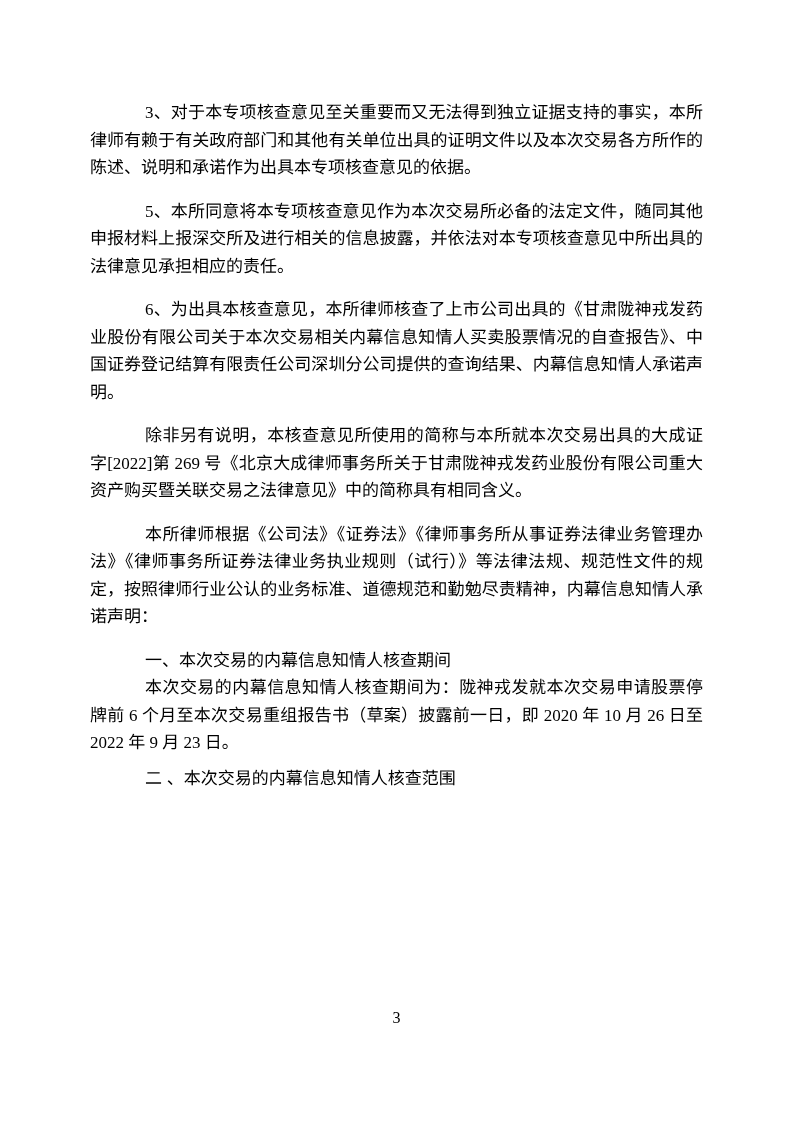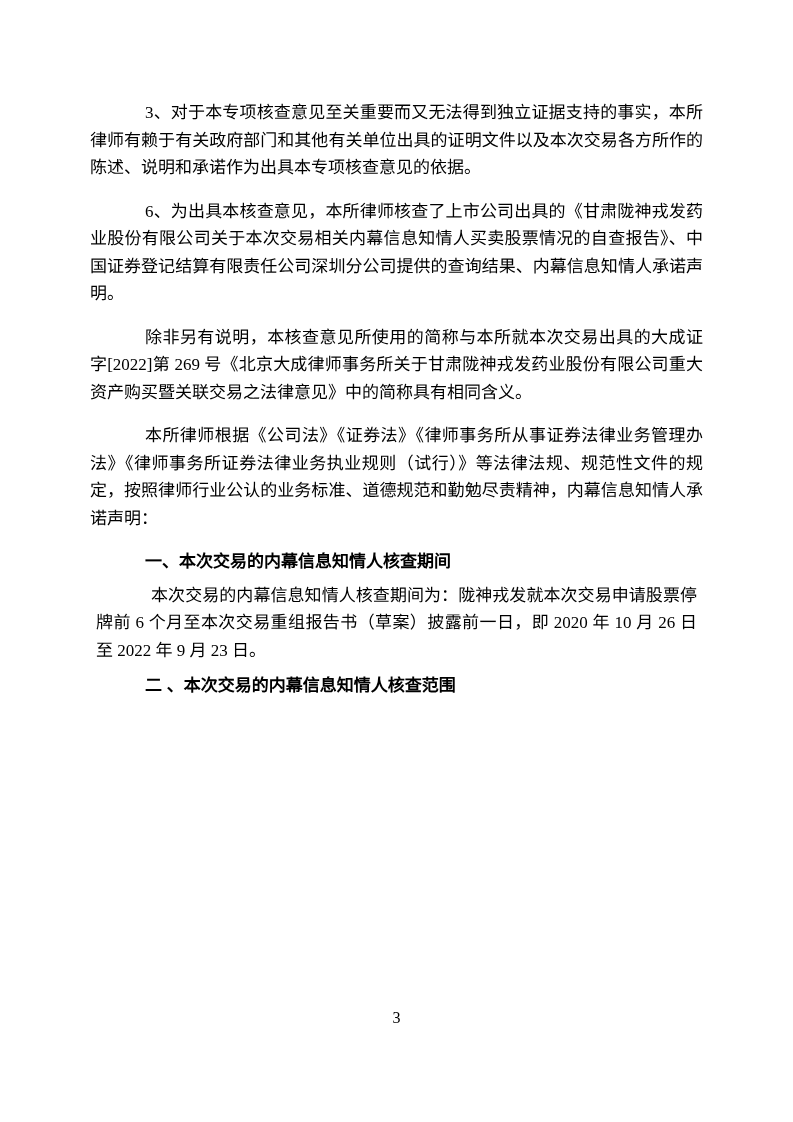--- a/index.html
+++ b/index.html
@@ -24,25 +24,25 @@
   }
   .para {
     font-size: 17px;
     line-height: 27.5px;
     text-align: justify;
     text-justify: inter-ideograph;
     text-indent: 55px;
     margin: 0 0 16px 0;
   }
   .para.tight {
-    margin: 6px;
+    margin: 0;
   }
   .heading {
     font-family: "Liberation Sans", "DejaVu Sans", sans-serif;
-    font-weight: bold;
+    font-weight: normal;
     font-size: 17px;
     line-height: 27.5px;
     text-indent: 55px;
     margin: 0;
   }
   .heading.h2gap {
     margin-top: 8px;
   }
   .footer {
     position: absolute;
@@ -54,20 +54,21 @@
     line-height: 20px;
     font-family: "Liberation Serif", "DejaVu Serif", serif;
   }
 </style>
 </head>
 <body>
 
 <div class="page">
   <div class="content">
     <p class="para">3、对于本专项核查意见至关重要而又无法得到独立证据支持的事实，本所律师有赖于有关政府部门和其他有关单位出具的证明文件以及本次交易各方所作的陈述、说明和承诺作为出具本专项核查意见的依据。</p>
+    <p class="para">5、本所同意将本专项核查意见作为本次交易所必备的法定文件，随同其他申报材料上报深交所及进行相关的信息披露，并依法对本专项核查意见中所出具的法律意见承担相应的责任。</p>
     <p class="para">6、为出具本核查意见，本所律师核查了上市公司出具的《甘肃陇神戎发药业股份有限公司关于本次交易相关内幕信息知情人买卖股票情况的自查报告》、中国证券登记结算有限责任公司深圳分公司提供的查询结果、内幕信息知情人承诺声明。</p>
     <p class="para">除非另有说明，本核查意见所使用的简称与本所就本次交易出具的大成证字[2022]第 269 号《北京大成律师事务所关于甘肃陇神戎发药业股份有限公司重大资产购买暨关联交易之法律意见》中的简称具有相同含义。</p>
     <p class="para">本所律师根据《公司法》《证券法》《律师事务所从事证券法律业务管理办法》《律师事务所证券法律业务执业规则（试行）》等法律法规、规范性文件的规定，按照律师行业公认的业务标准、道德规范和勤勉尽责精神，内幕信息知情人承诺声明：</p>
     <h3 class="heading">一、本次交易的内幕信息知情人核查期间</h3>
     <p class="para tight">本次交易的内幕信息知情人核查期间为：陇神戎发就本次交易申请股票停牌前 6 个月至本次交易重组报告书（草案）披露前一日，即 2020 年 10 月 26 日至 2022 年 9 月 23 日。</p>
     <h3 class="heading h2gap">二 、本次交易的内幕信息知情人核查范围</h3>
   </div>
   <div class="footer">3</div>
 </div>
 

